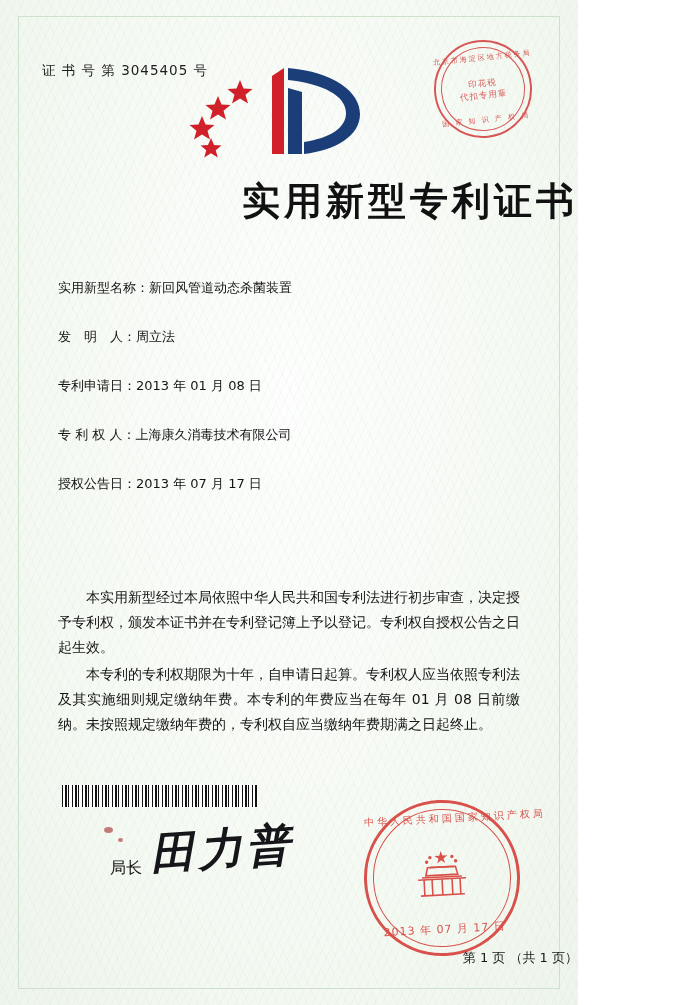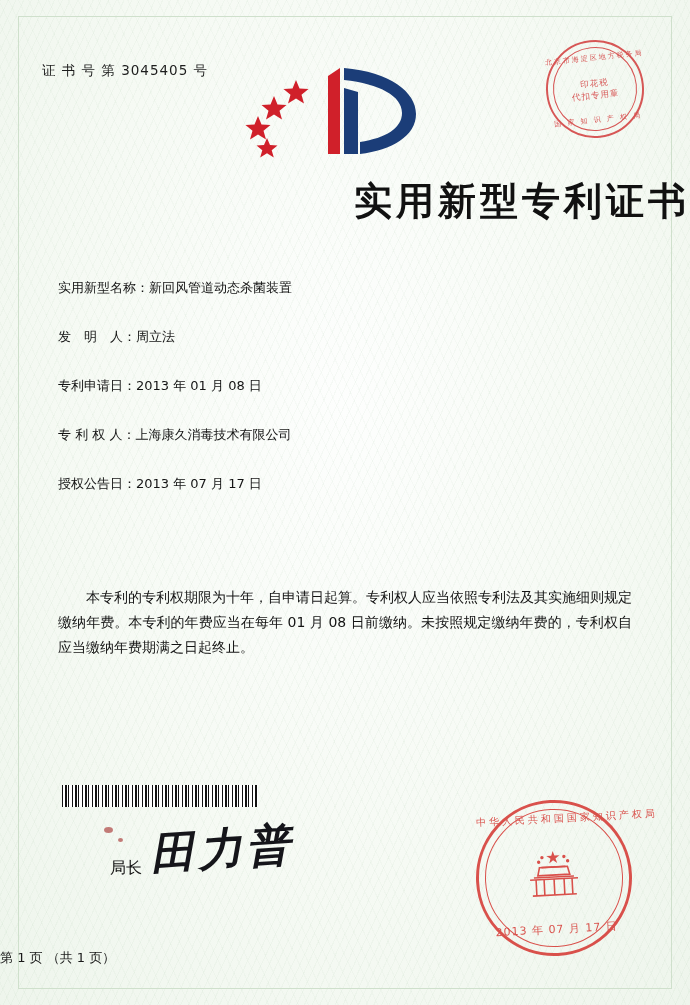--- a/index.html
+++ b/index.html
@@ -9,21 +9,21 @@
   }
   body {
     width: 690px;
     height: 1005px;
     font-family: "DejaVu Sans", "Liberation Sans", sans-serif;
     color: #1a1a1a;
     overflow: hidden;
   }
   .certificate {
     position: relative;
-    width: 690px;
+    width: 578px;
     height: 1005px;
     background:
       radial-gradient(ellipse at 50% 40%, #fdfefd 0%, #f6faf4 55%, #eef5ec 100%);
     box-sizing: border-box;
   }
   
   .texture {
     position: absolute;
     inset: 0;
     background-image:
@@ -248,21 +248,21 @@
     text-align: center;
     font-size: 11px;
     letter-spacing: 1px;
     white-space: nowrap;
   }
 
   .page-footer {
     position: absolute;
     left: 0; right: 0;
     bottom: 38px;
-    text-align: left;
+    text-align: right;
     font-size: 13px;
     color: #1a1a1a;
   }
 </style>
 </head>
 <body>
 
 <div class="certificate">
   <div class="texture"></div>
   <div class="inner-border"></div>
@@ -309,20 +309,21 @@
     </div>
     <div class="field-row">
       <span class="field-label">专 利 权 人：</span><span class="field-value">上海康久消毒技术有限公司</span>
     </div>
     <div class="field-row">
       <span class="field-label">授权公告日：</span><span class="field-value">2013 年 07 月 17 日</span>
     </div>
   </div>
 
   <div class="body-text">
+    <p>本实用新型经过本局依照中华人民共和国专利法进行初步审查，决定授予专利权，颁发本证书并在专利登记簿上予以登记。专利权自授权公告之日起生效。</p>
     <p>本专利的专利权期限为十年，自申请日起算。专利权人应当依照专利法及其实施细则规定缴纳年费。本专利的年费应当在每年 01 月 08 日前缴纳。未按照规定缴纳年费的，专利权自应当缴纳年费期满之日起终止。</p>
   </div>
 
   <div class="barcode"></div>
 
   <div class="ink-blot"></div>
   <div class="ink-blot b2"></div>
   <div class="sign-label">局长</div>
   <div class="signature">田力普</div>
 

